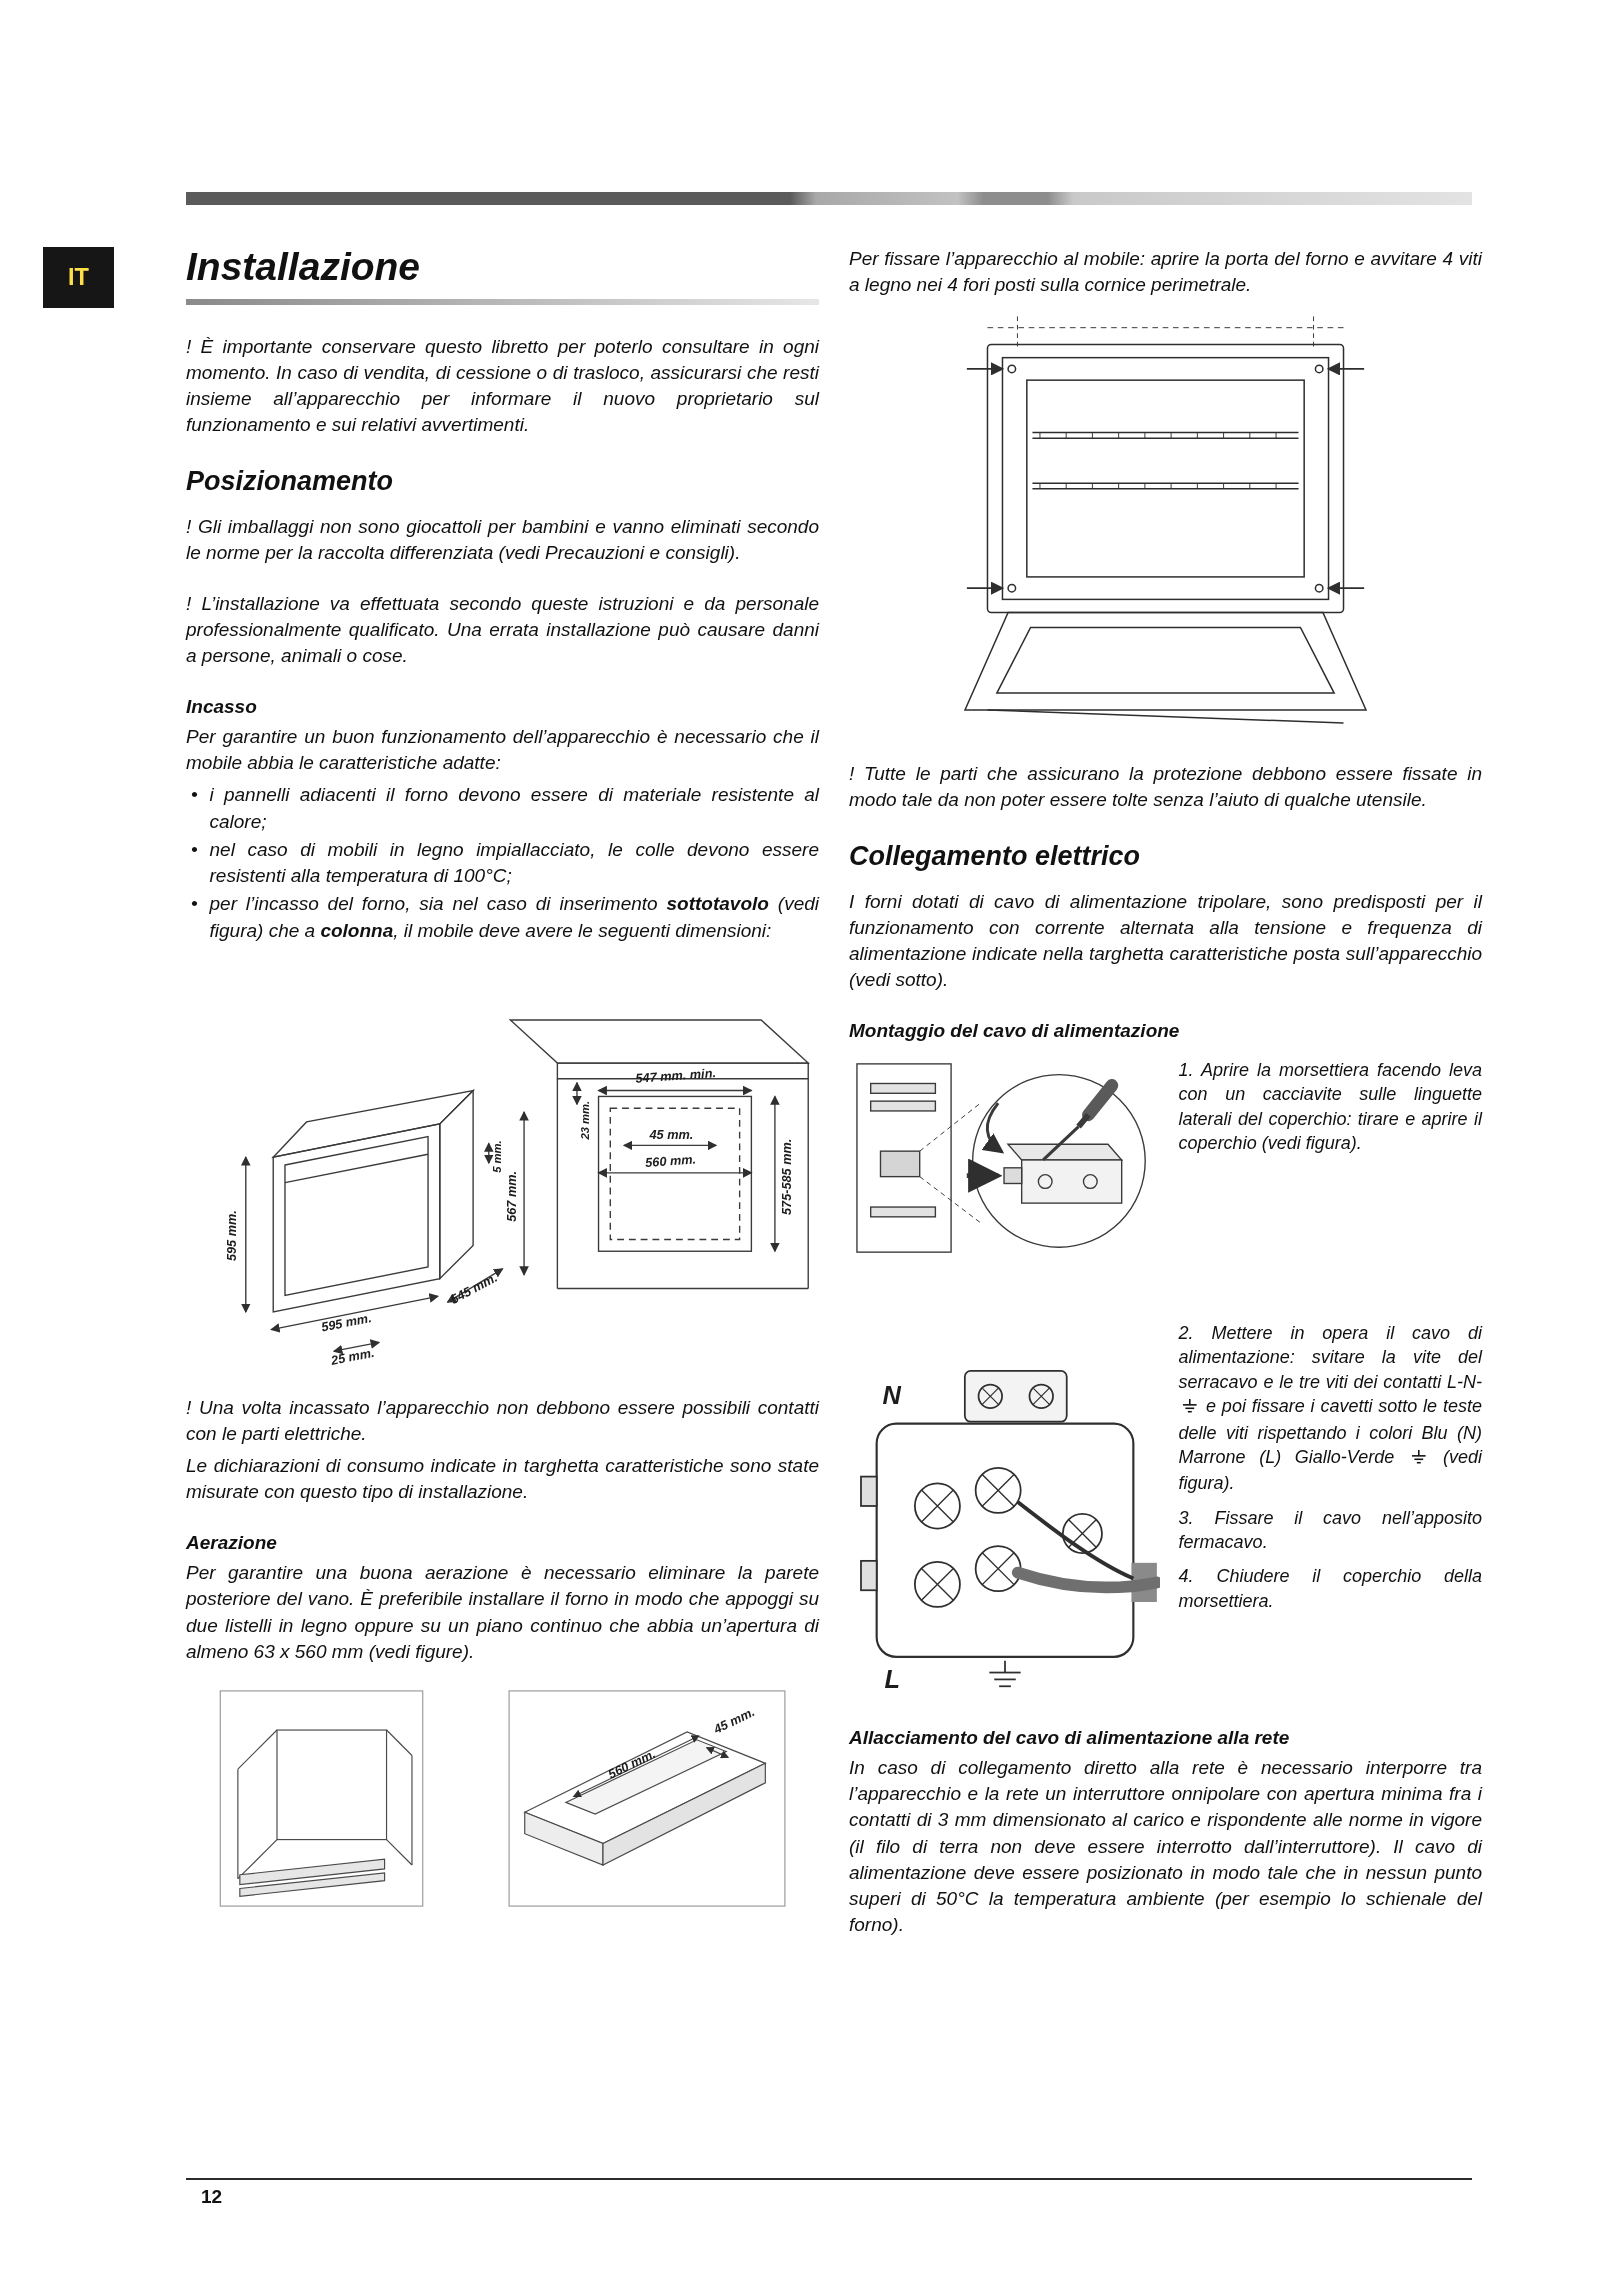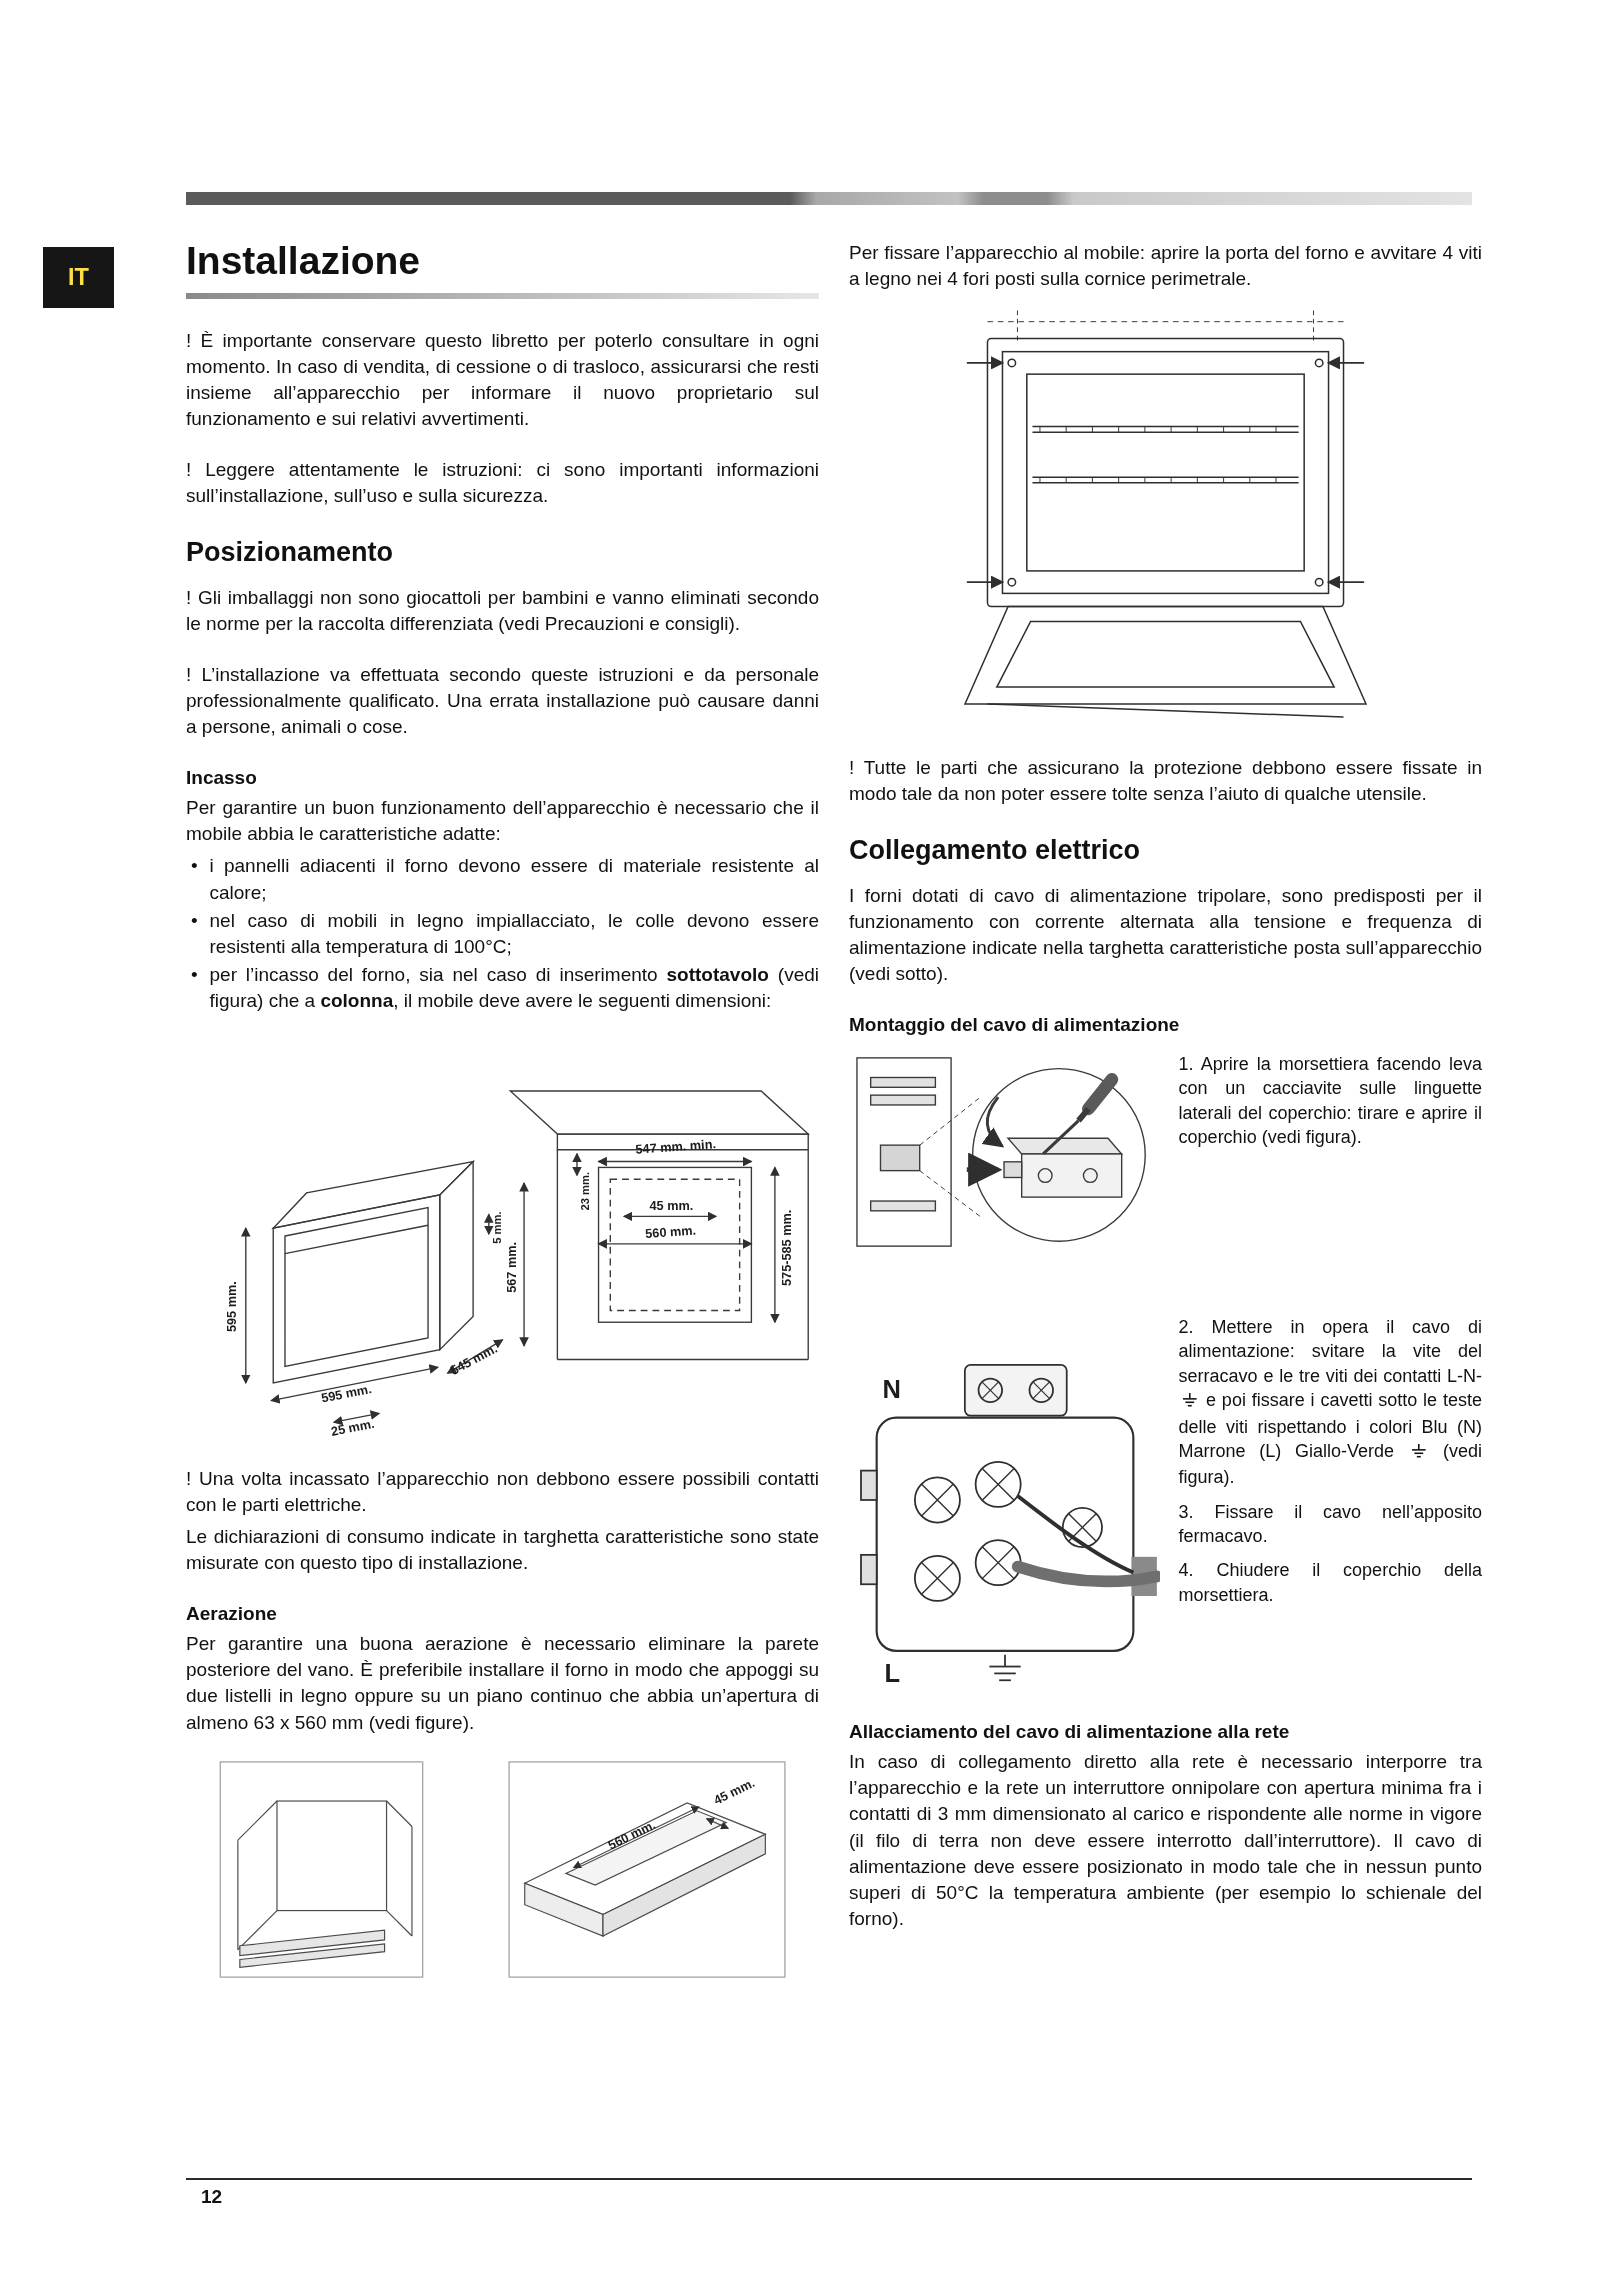--- a/index.html
+++ b/index.html
@@ -18,21 +18,21 @@
       #a8a8a8 49%, #c2c2c2 60%,
       #8d8d8d 62%, #8d8d8d 67%,
       #c9c9c9 69%, #e3e3e3 100%);
   }
   .lang-tab {
     position:absolute; left:43px; top:247px; width:71px; height:61px;
     background:#161616; color:#fde047; display:flex; align-items:center; justify-content:center;
     font-weight:bold; font-size:23.5px;
   }
 
-  .col { position:absolute; top:240px; width:633px; font-size:19px; line-height:1.38; text-align:justify; }
+  .col { position:absolute; top:246px; width:633px; font-size:19px; line-height:1.38; text-align:justify;font-style:italic; }
   .col-left { left:186px; }
   .col-right { left:849px; }
 
   h1.title { font-size:39px; font-weight:bold; line-height:1.1; text-align:left; }
   .title-rule { height:5.9px; margin:9.8px 0 29px 0; background:linear-gradient(to right,#8a8a8a,#e6e6e6); }
 
   p.body { margin-bottom:24.5px; }
   p.tight { margin-bottom:5.9px; }
   h2.sec { font-size:27px; font-weight:bold; margin:3.9px 0 13.7px 0; text-align:left; }
   h3.sub { font-size:19px; font-weight:bold; margin:2px 0 3.9px 0; text-align:left; }
@@ -83,21 +83,20 @@
   <div class="lang-tab">
     <span>IT</span>
   </div>
 
   <div class="col col-left">
 
     <h1 class="title">Installazione</h1>
     <div class="title-rule"></div>
 
     <p class="body">! È importante conservare questo libretto per poterlo consultare in ogni momento. In caso di vendita, di cessione o di trasloco, assicurarsi che resti insieme all’apparecchio per informare il nuovo proprietario sul funzionamento e sui relativi avvertimenti.</p>
-    <p class="body">! Leggere attentamente le istruzioni: ci sono importanti informazioni sull’installazione, sull’uso e sulla sicurezza.</p>
 
     <h2 class="sec">Posizionamento</h2>
     <p class="body">! Gli imballaggi non sono giocattoli per bambini e vanno eliminati secondo le norme per la raccolta differenziata (vedi Precauzioni e consigli).</p>
     <p class="body">! L’installazione va effettuata secondo queste istruzioni e da personale professionalmente qualificato. Una errata installazione può causare danni a persone, animali o cose.</p>
 
     <h3 class="sub">Incasso</h3>
     <p class="tight">Per garantire un buon funzionamento dell’apparecchio è necessario che il mobile abbia le caratteristiche adatte:</p>
     <ul class="dots">
       <li>i pannelli adiacenti il forno devono essere di materiale resistente al calore;</li>
       <li>nel caso di mobili in legno impiallacciato, le colle devono essere resistenti alla temperatura di 100°C;</li>

